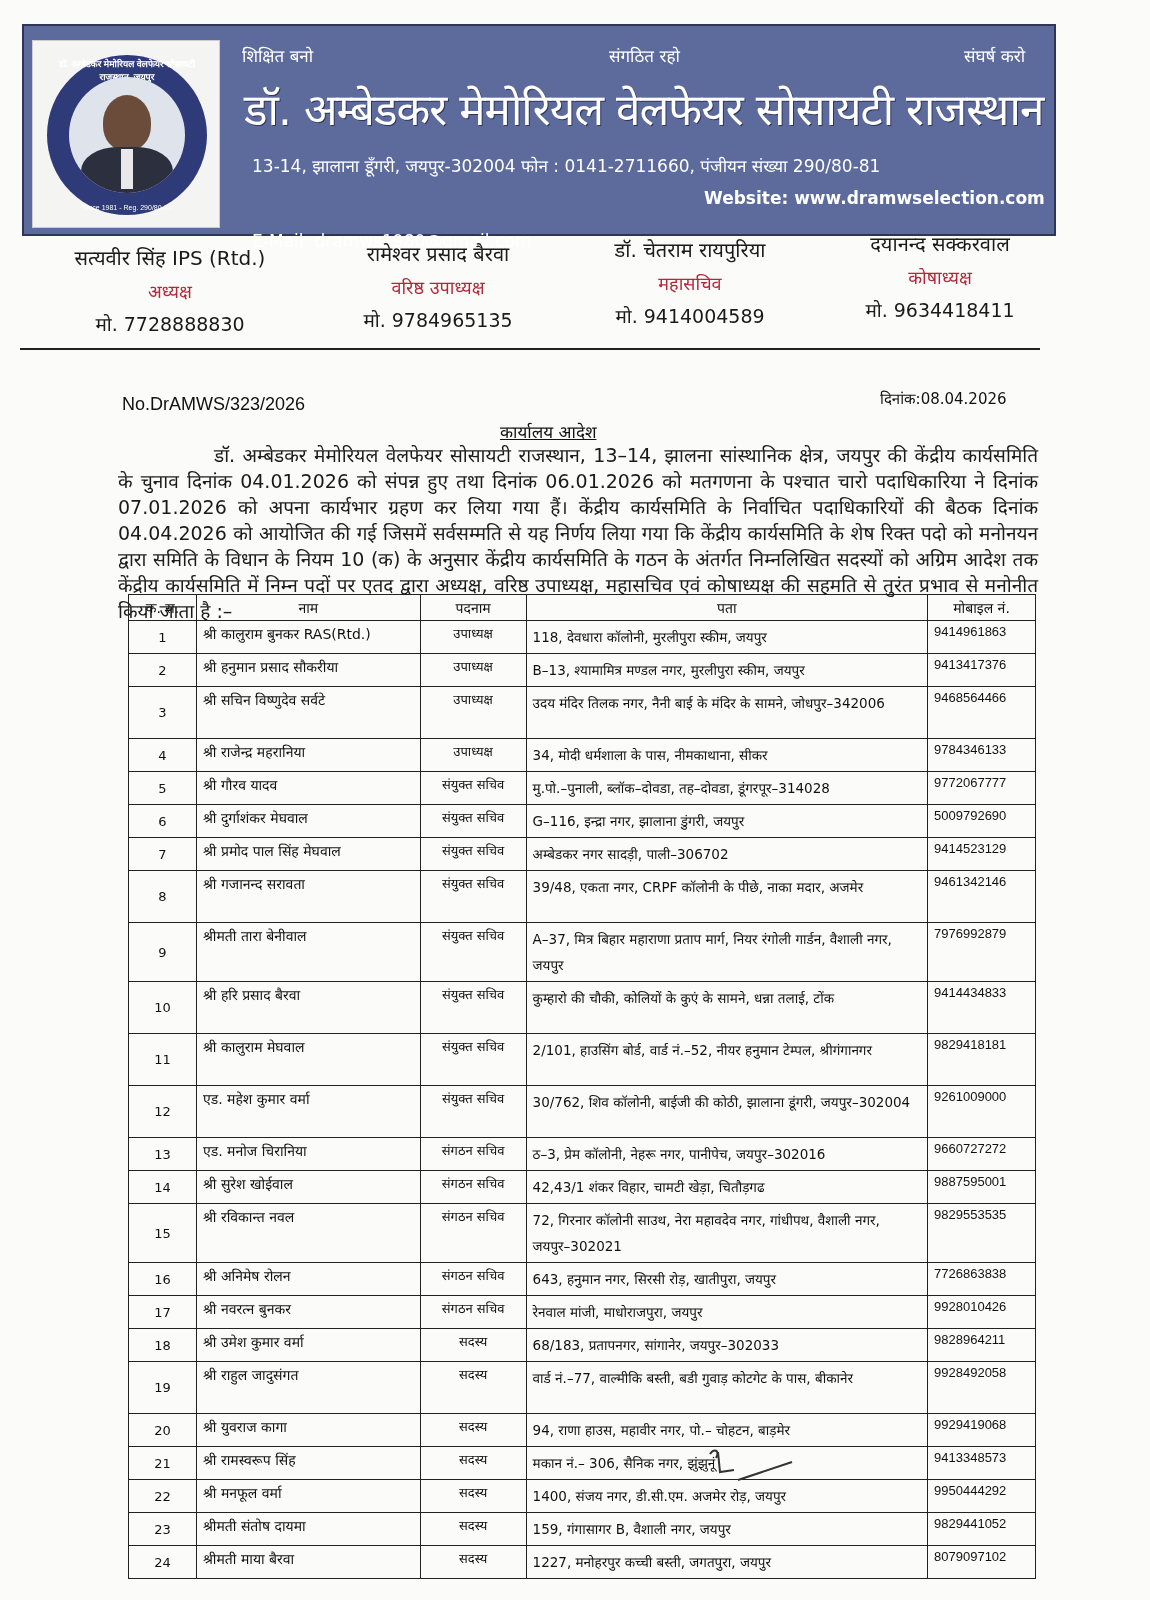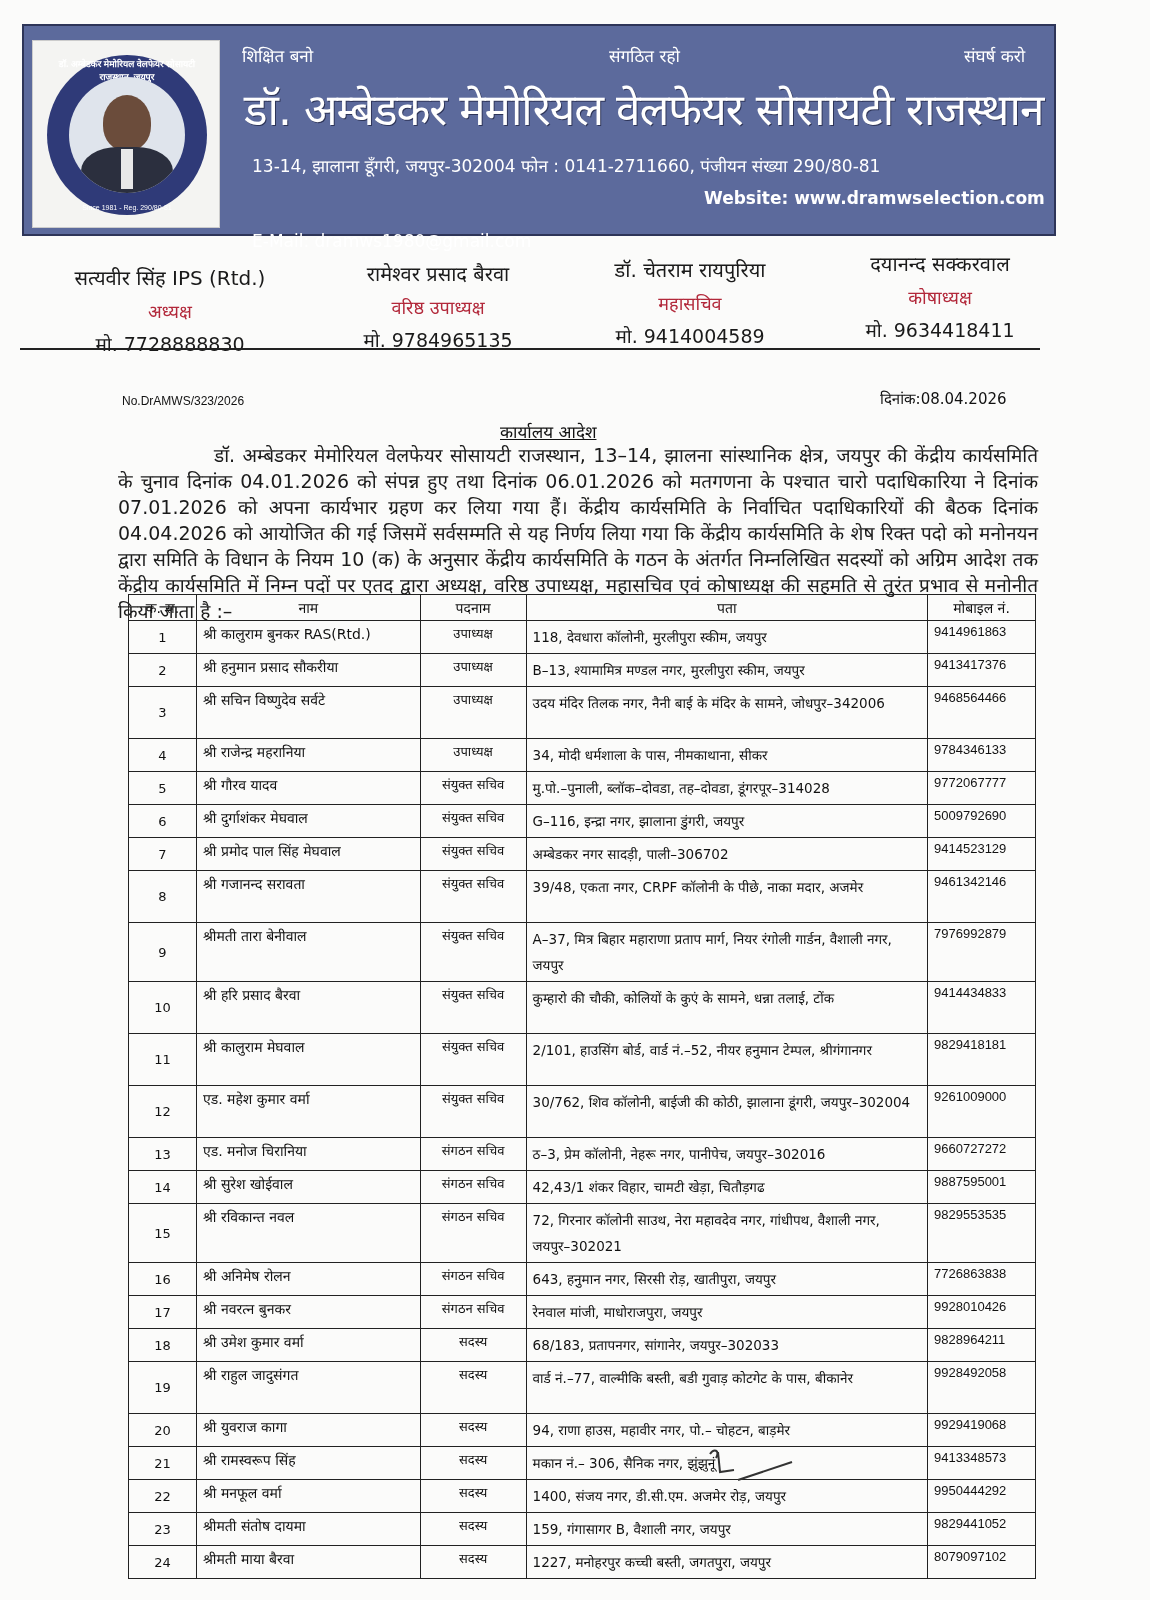--- a/index.html
+++ b/index.html
@@ -63,34 +63,34 @@
   .email-line {
     position: absolute; left: 228px; top: 170px;
     font-family: "DejaVu Sans", sans-serif; font-size: 17px; color: #ffffff; margin-top: 35px;
   }
   .website-line {
     position: absolute; left: 680px; top: 162px;
     font-family: "DejaVu Sans", sans-serif; font-size: 17px; color: #ffffff; font-weight: bold;
   }
 
   
-  .bearers { position: absolute; left: 40px; top: 240px; width: 1020px; height: 100px; margin-top: 20px; }
+  .bearers { position: absolute; left: 40px; top: 240px; width: 1020px; height: 100px; }
   .bearer { position: absolute; top: 0; width: 260px; text-align: center; }
   .bearer .bname { font-family: "DejaVu Sans", sans-serif; font-size: 20px; color: #1a1a1a; }
   .bearer .bpost { font-family: "DejaVu Sans", sans-serif; font-size: 18px; color: #b2283a; margin-top: 8px; }
   .bearer .bmob { font-family: "DejaVu Sans", sans-serif; font-size: 19px; color: #1a1a1a; margin-top: 8px; }
   .b1 { left: 0; top: 4px; }
   .b2 { left: 268px; }
   .b3 { left: 520px; top: -4px; }
   .b4 { left: 770px; top: -10px; }
 
   .rule { position: absolute; left: 20px; top: 348px; width: 1020px; height: 2px; background: #222; }
 
   
-  .ref-no { position: absolute; left: 122px; top: 394px; font-size: 12px; color: #111; }
+  .ref-no { position: absolute; left: 122px; top: 394px; font-size: 18px; color: #111; }
   .order-date { position: absolute; left: 880px; top: 388px; font-family: "DejaVu Sans", sans-serif; font-size: 15px; }
   .order-title {
     position: absolute; left: 500px; top: 420px; font-family: "DejaVu Sans", sans-serif;
     font-size: 17px; text-decoration: underline;
   }
   .order-body {
     position: absolute; left: 112px; top: 442px; width: 920px;
     font-family: "DejaVu Sans", sans-serif; font-size: 19px; line-height: 26px;
     text-align: justify; text-indent: 96px; color: #1a1a1a; margin-left: 6px;
   }

